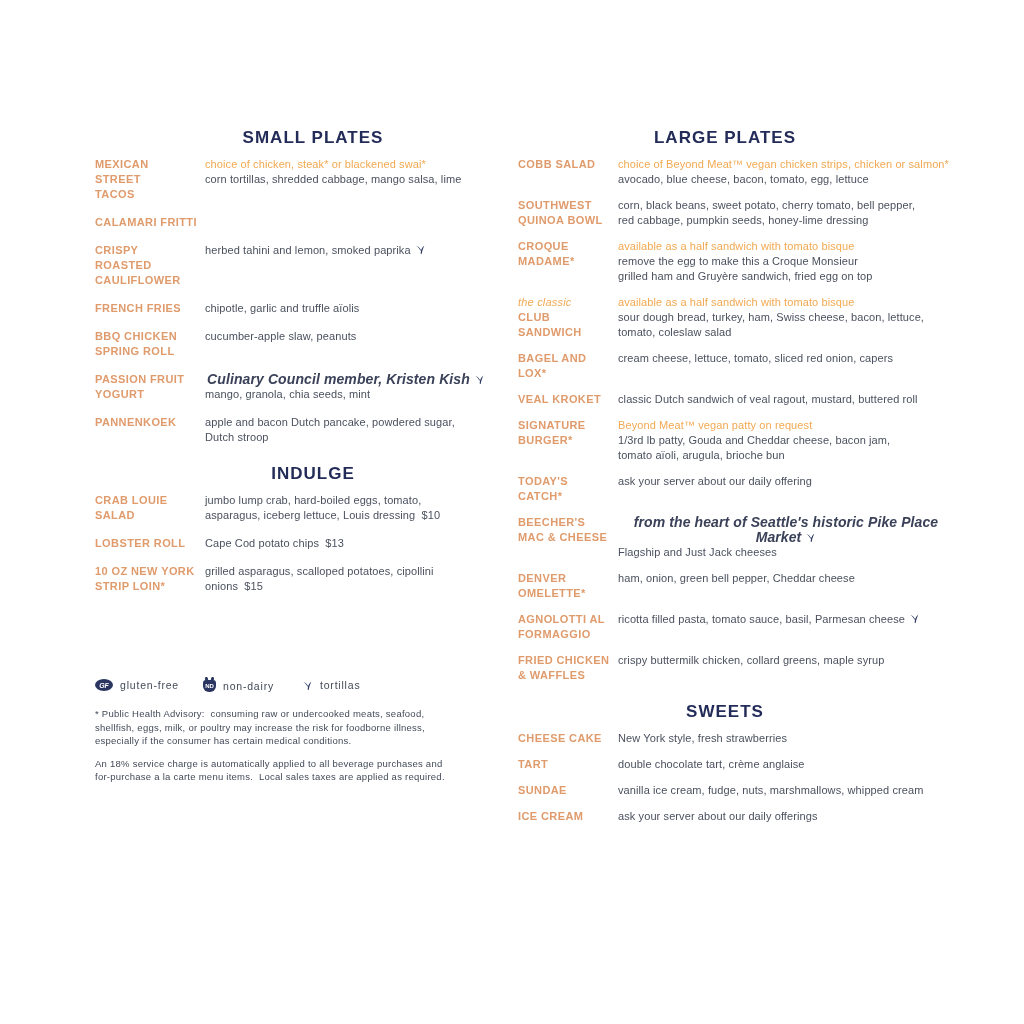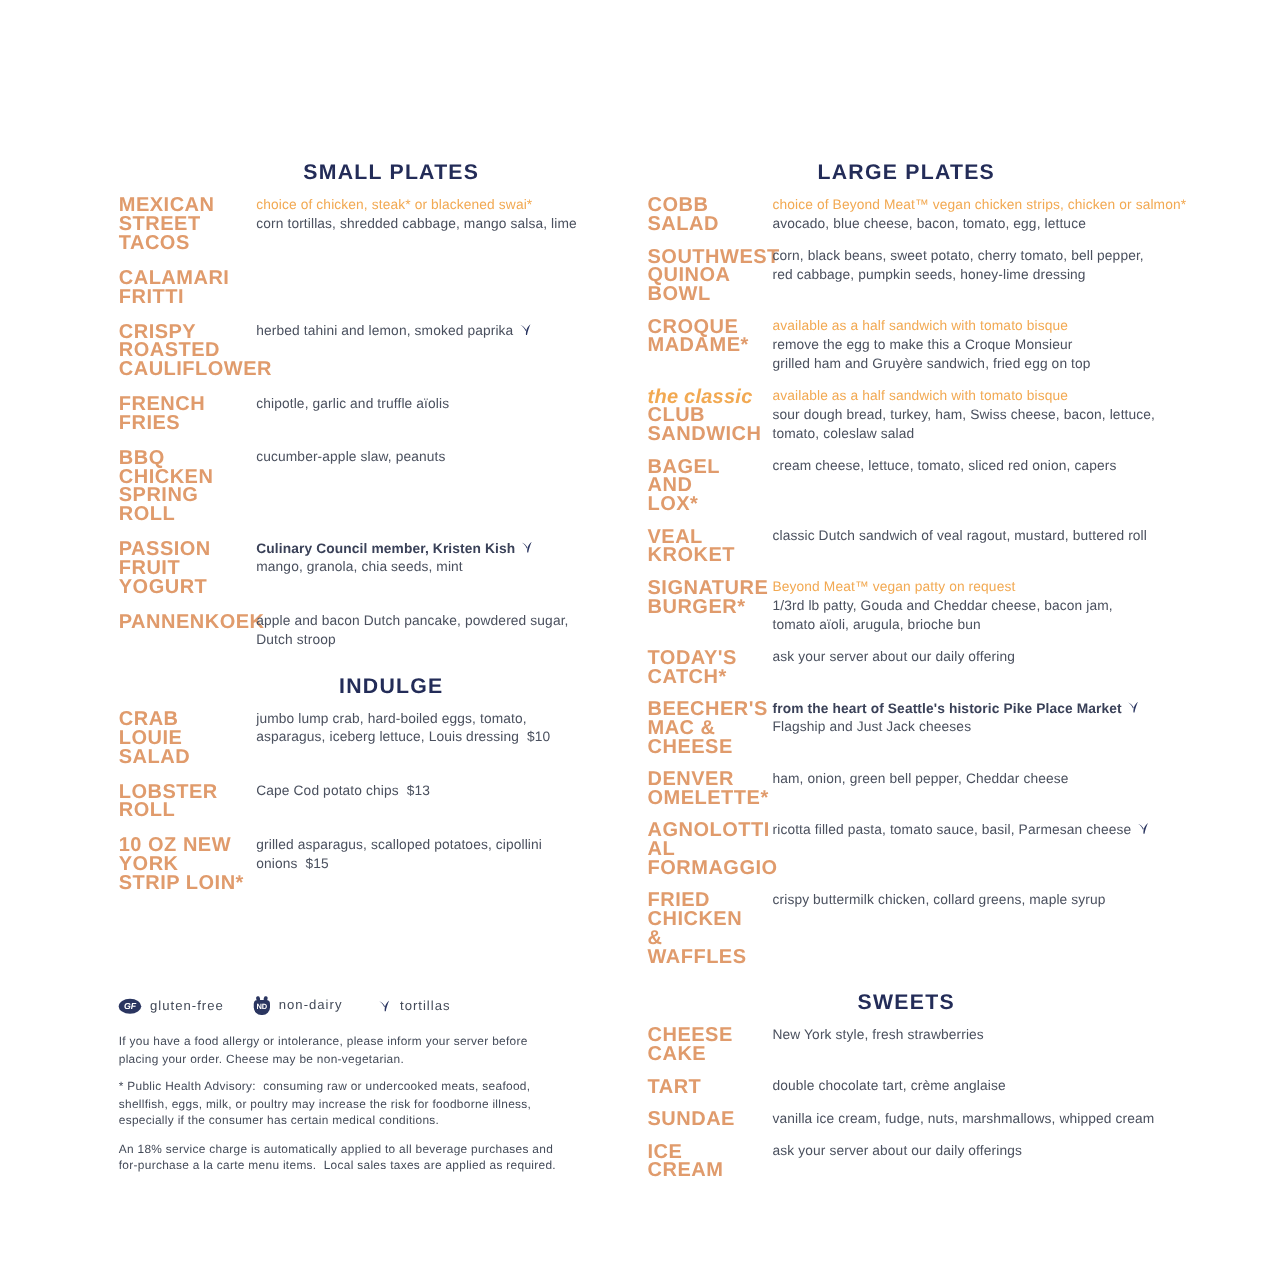--- a/index.html
+++ b/index.html
@@ -18,33 +18,33 @@
   .section-title{font-size:17px;font-weight:bold;letter-spacing:1px;color:var(--heading);
                  text-align:center;margin:0 0 9px 0;}
   .col-left .section-title{text-indent:44px;}
   .col-right .section-title{text-indent:-22px;}
   .section + .section{margin-top:19px;}
   .item-row{display:grid;margin-bottom:13px;}
   .col-right .item-row{margin-bottom:11px;}
   .col-left .item-row{grid-template-columns:110px 1fr;}
   .col-right .item-row{grid-template-columns:100px 1fr;}
   .item-name{padding-right:8px;}
-  .name-line{font-size:16px;font-weight:bold;color:var(--item-label);
+  .name-line{font-size:11px;font-weight:bold;color:var(--item-label);
              letter-spacing:0.4px;line-height:15px;}
-  .name-line.note{font-weight:bold;font-style:italic;color:var(--note);
+  .name-line.note{font-weight:normal;font-style:italic;color:var(--note);
                   letter-spacing:0.2px;}
   .desc-line{font-size:11px;color:var(--body-text);line-height:15px;
              white-space:pre-wrap;letter-spacing:0.1px;}
   .desc-line.note{color:var(--note);}
-  .desc-line.feature{font-weight:bold;color:var(--feature-text);font-size:11px;}
+  .desc-line.feature{font-style:italic;font-weight:bold;color:var(--feature-text);font-size:14px;text-align:center;}
   .leaf-icon{display:inline-block;margin-left:4px;vertical-align:-1px;}
   .leaf-icon svg{display:block;}
   .column-footer{margin-top:84px;}
   .legend{display:flex;align-items:center;gap:24px;margin-bottom:15px;}
-  .legend-item{display:flex;align-items:flex-start;gap:7px;font-size:10.5px;
+  .legend-item{display:flex;align-items:flex-end;gap:7px;font-size:10.5px;
                letter-spacing:0.8px;color:var(--footer-text);}
   .badge-gf{display:inline-flex;width:18px;height:12px;border-radius:50%;
             background:var(--icon-navy);color:#fff;font-weight:bold;font-style:italic;
             font-size:7px;align-items:center;justify-content:center;letter-spacing:0;flex:none;}
   .badge-nd{position:relative;display:inline-flex;width:13px;height:12px;margin-top:2px;
             background:var(--icon-navy);border-radius:3px 3px 6px 6px;color:#fff;
             font-weight:bold;font-size:6px;align-items:center;justify-content:center;
             letter-spacing:0;flex:none;}
   .badge-nd::before,.badge-nd::after{content:"";position:absolute;top:-3px;width:3px;height:4px;
             background:var(--icon-navy);border-radius:2px;}
@@ -172,22 +172,20 @@
             <span class="legend-item">
               <span class="leaf-icon">
                 <svg width="11" height="11" viewBox="0 0 20 20" aria-hidden="true">
                   <path d="M10.5 18 C10.2 12 11.5 7 17 2.5 C14.5 8.5 13 12.5 12 18 Z" fill="#2A3560"></path>
                   <path d="M10.8 11 C8.5 6.5 6 4.5 2.5 3.5 C6.5 6 8.5 8.5 9.8 12.3 Z" fill="#2A3560"></path>
                 </svg>
               </span>
               <span class="legend-label">tortillas</span>
             </span>
           </div>
-          <p class="footnote">If you have a food allergy or intolerance, please inform your server before
-placing your order. Cheese may be non-vegetarian.</p>
           <p class="footnote">* Public Health Advisory:  consuming raw or undercooked meats, seafood,
 shellfish, eggs, milk, or poultry may increase the risk for foodborne illness,
 especially if the consumer has certain medical conditions.</p>
           <p class="footnote">An 18% service charge is automatically applied to all beverage purchases and
 for-purchase a la carte menu items.  Local sales taxes are applied as required.</p>
         </div>
       </div>
       <div class="column col-right">
         <section class="section">
           <div class="section-title">LARGE PLATES</div>

